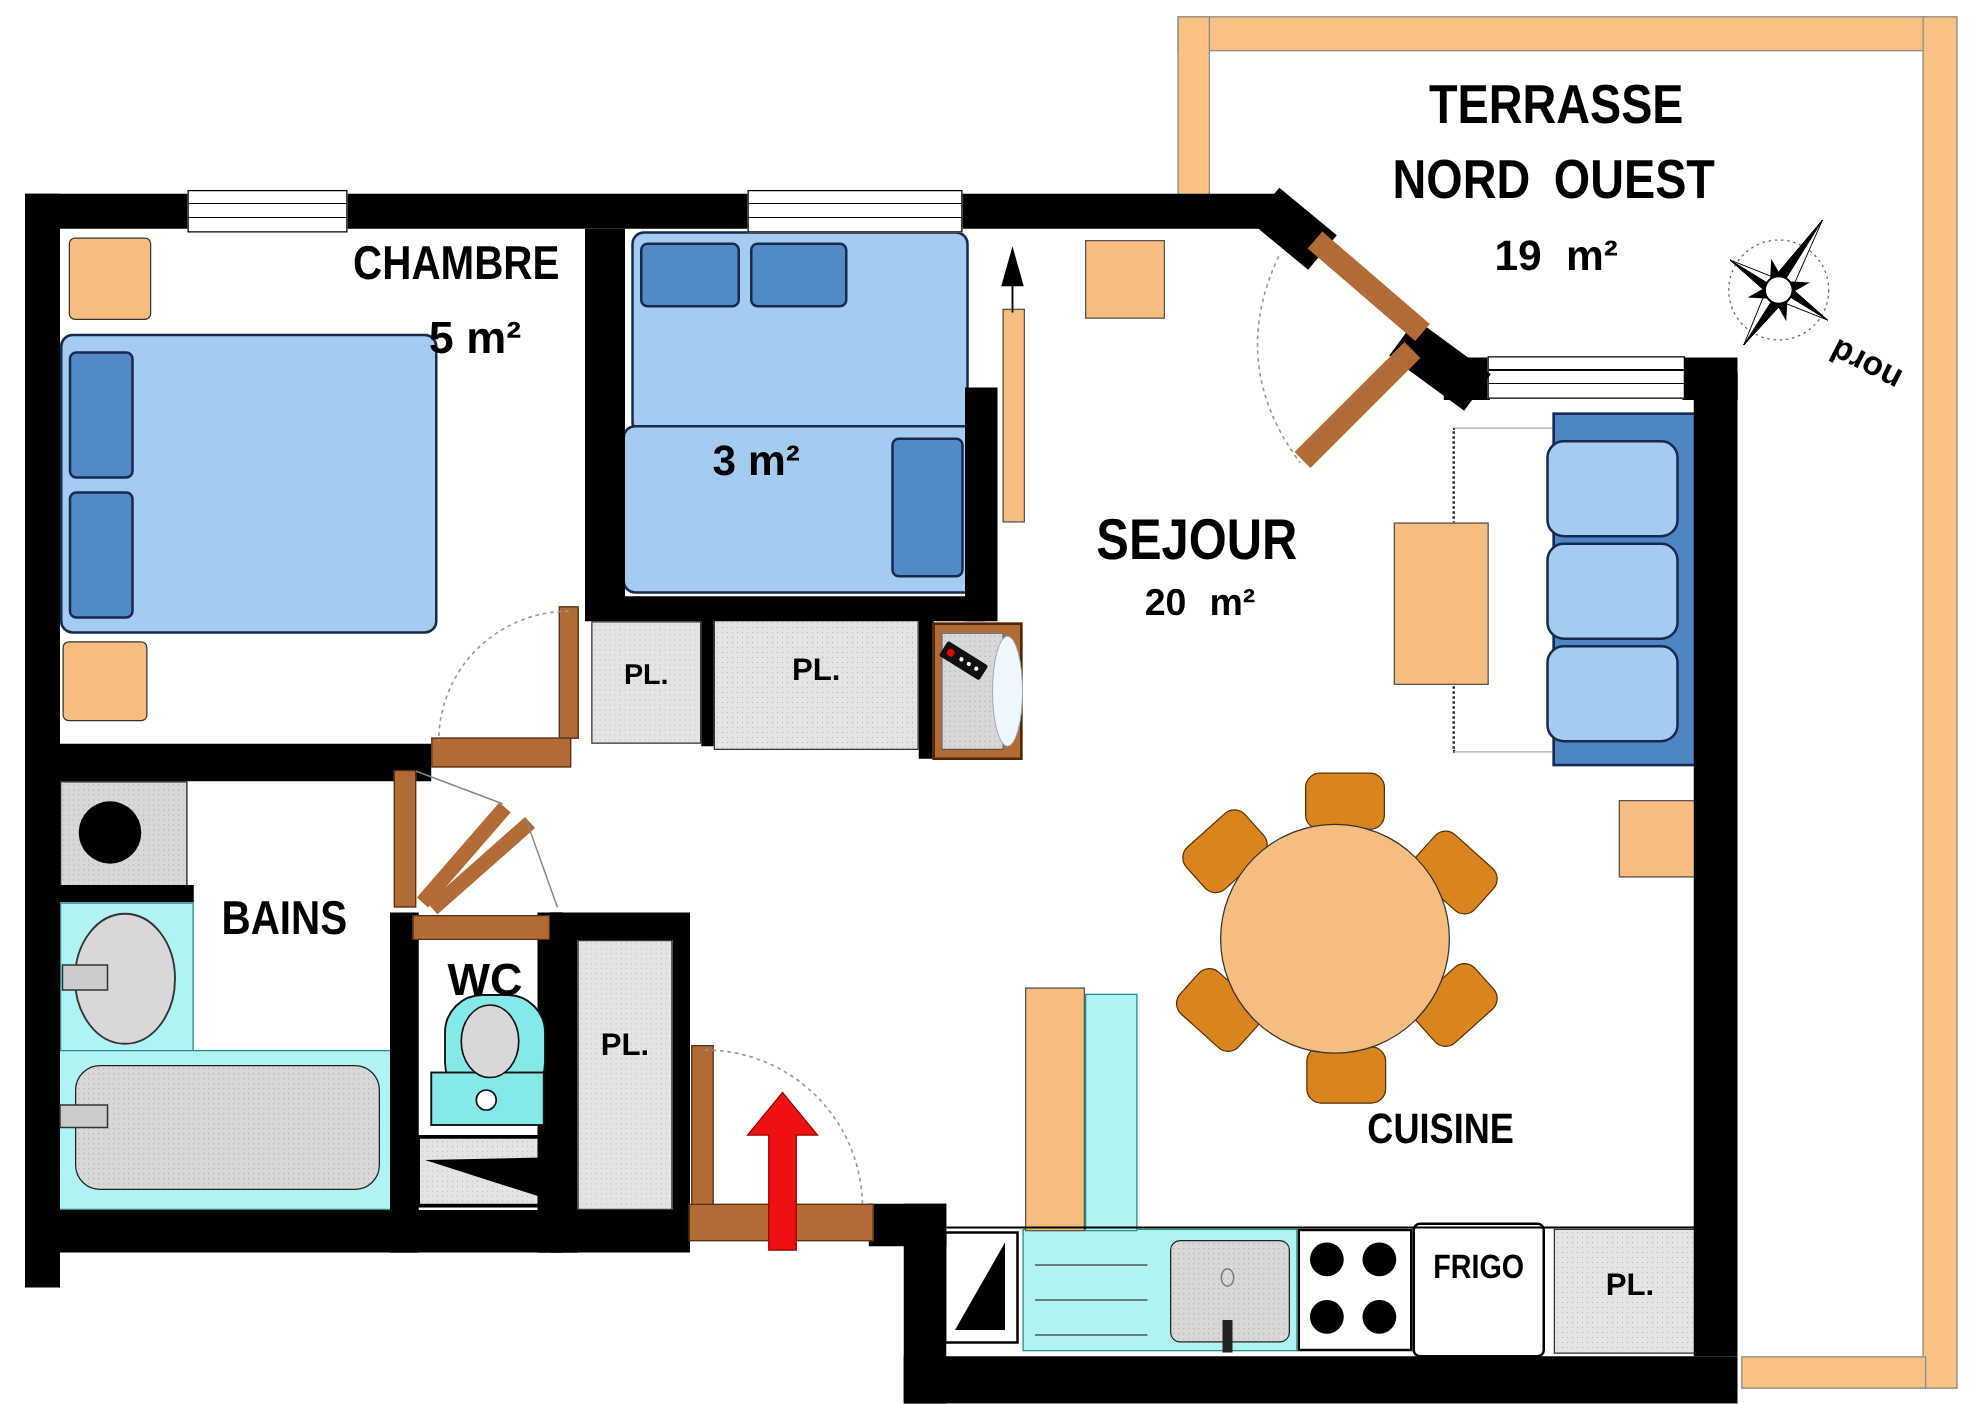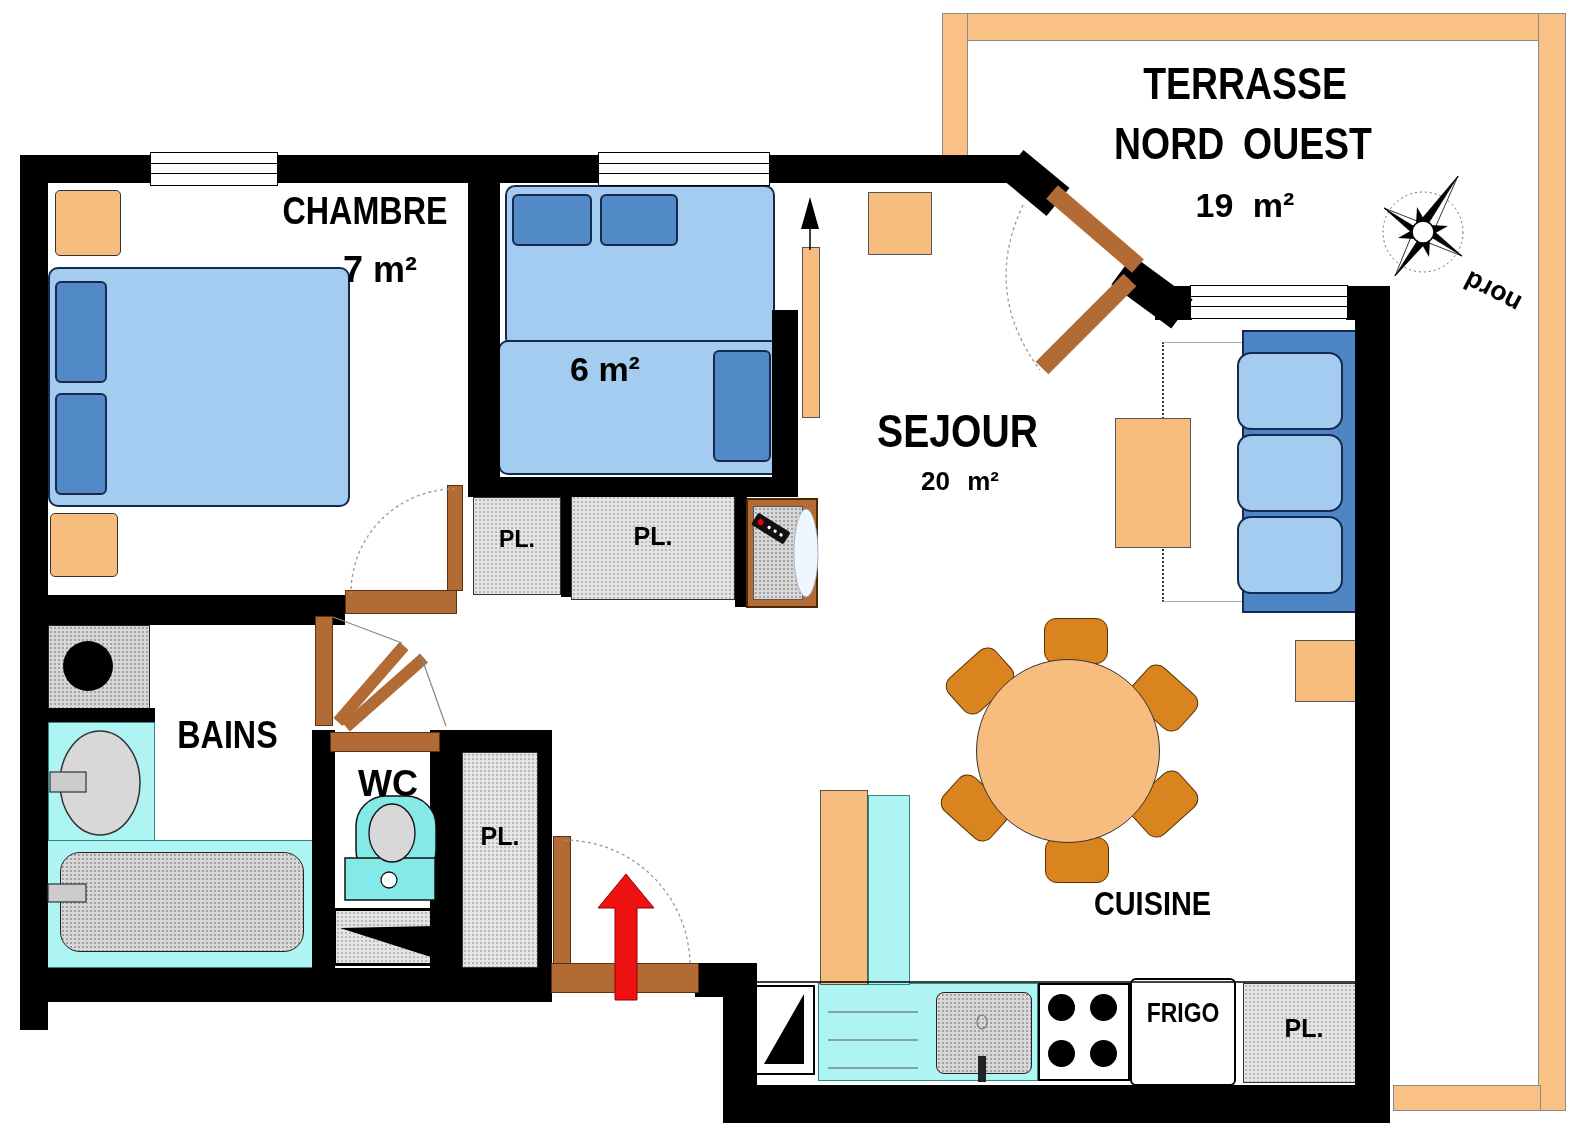--- a/index.html
+++ b/index.html
@@ -211,24 +211,24 @@
       <polygon points="1462,256 1419,239 1423,232" fill="#fff" stroke="#000" stroke-width="0.8"></polygon>
       <polygon points="1448,226 1432,235 1430,225" fill="#000"></polygon>
       <polygon points="1417,207 1426,223 1416,225" fill="#000"></polygon>
       <polygon points="1398,238 1414,229 1416,239" fill="#000"></polygon>
       <polygon points="1429,257 1420,241 1430,239" fill="#000"></polygon>
       <circle cx="1423" cy="232" r="11" fill="#fff" stroke="#000" stroke-width="1.5"></circle>
     </g>
   </svg>
 
   <div class="lbl cx85" style="left:250px;top:192px;width:230px;font-size:38px">CHAMBRE</div>
-  <div class="lbl" style="left:300px;top:252px;width:160px;font-size:36px">7 m²</div>
-  <div class="lbl" style="left:540px;top:352px;width:130px;font-size:34px">6 m²</div>
+  <div class="lbl" style="left:300px;top:252px;width:160px;font-size:36px">5 m²</div>
+  <div class="lbl" style="left:540px;top:352px;width:130px;font-size:34px">3 m²</div>
   <div class="lbl cx85" style="left:850px;top:408px;width:215px;font-size:46px">SEJOUR</div>
-  <div class="lbl ws8" style="left:875px;top:468px;width:170px;font-size:26px">20 m²</div>
+  <div class="lbl ws8" style="left:875px;top:468px;width:170px;font-size:30px">20 m²</div>
   <div class="lbl cx85" style="left:1060px;top:62px;width:370px;font-size:44px">TERRASSE</div>
   <div class="lbl cx85 ws8" style="left:1058px;top:122px;width:370px;font-size:44px">NORD OUEST</div>
   <div class="lbl ws8" style="left:1150px;top:188px;width:190px;font-size:34px">19 m²</div>
   <div class="lbl cx85" style="left:155px;top:716px;width:145px;font-size:38px">BAINS</div>
   <div class="lbl" style="left:346px;top:766px;width:84px;font-size:36px">WC</div>
   <div class="lbl cx85" style="left:1060px;top:886px;width:185px;font-size:34px">CUISINE</div>
   <div class="lbl cx85" style="left:1132px;top:1000px;width:102px;font-size:27px">FRIGO</div>
   <div class="lbl" style="left:473px;top:528px;width:88px;font-size:23px">PL.</div>
   <div class="lbl" style="left:571px;top:524px;width:164px;font-size:25px">PL.</div>
   <div class="lbl" style="left:462px;top:824px;width:76px;font-size:25px">PL.</div>

